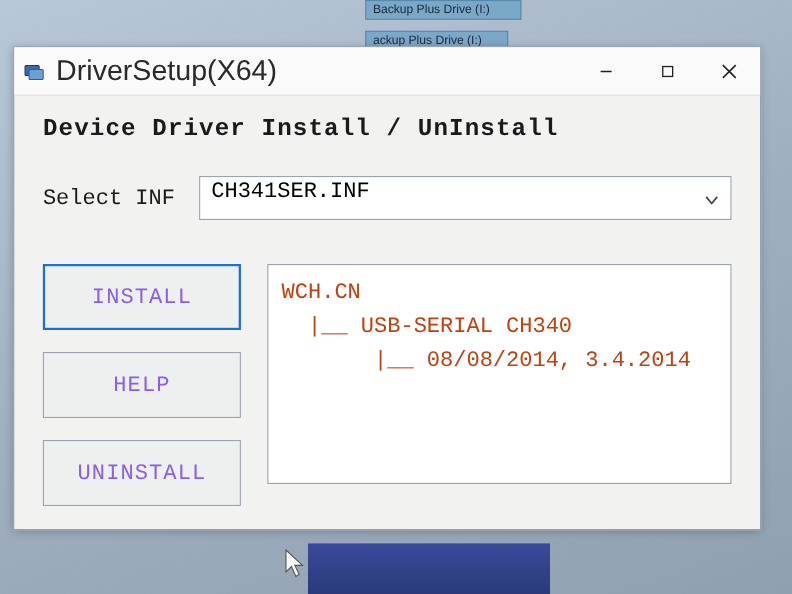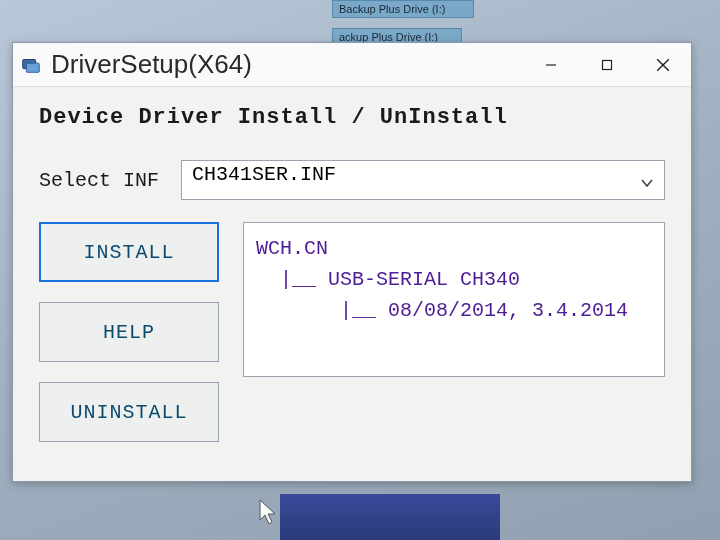--- a/index.html
+++ b/index.html
@@ -75,21 +75,21 @@
     font-weight: bold;
     color: #1a1a1a;
     letter-spacing: 1px;
     margin-bottom: 30px;
   }
 
   .row-inf {
     display: flex;
     align-items: center;
     gap: 22px;
-    margin-bottom: 22px;
+    margin-bottom: 40px;
   }
   .row-inf .lbl {
     font-size: 20px;
     color: #1a1a1a;
   }
   .inf-select {
     flex: 1;
     height: 40px;
     background: #fff;
     border: 1px solid #9aa4b0;
@@ -115,38 +115,38 @@
     gap: 20px;
     width: 180px;
   }
   .big-btn {
     height: 60px;
     background: #eef0ef;
     border: 1px solid #9aa4b0;
     font-family: inherit;
     font-size: 20px;
     letter-spacing: 1px;
-    color: #0c4a6e;
+    color: #8b5cf6;
     display: flex; align-items: center; justify-content: center;
     cursor: default;
   }
   .big-btn.primary {
     outline: 2px solid #1a6fe0;
     outline-offset: -2px;
   }
 
   .driver-box {
     flex: 1;
-    height: 155px;
+    height: 200px;
     background: #fff;
     border: 1px solid #9aa4b0;
     padding: 10px 12px;
     font-size: 20px;
     line-height: 1.55;
-    color: #4c1d95;
+    color: #c2410c;
     overflow: hidden;
     white-space: pre;
   }
 
   .cursor {
     position: absolute;
     left: 258px; top: 498px;
     width: 20px; height: 28px;
     pointer-events: none;
   }

